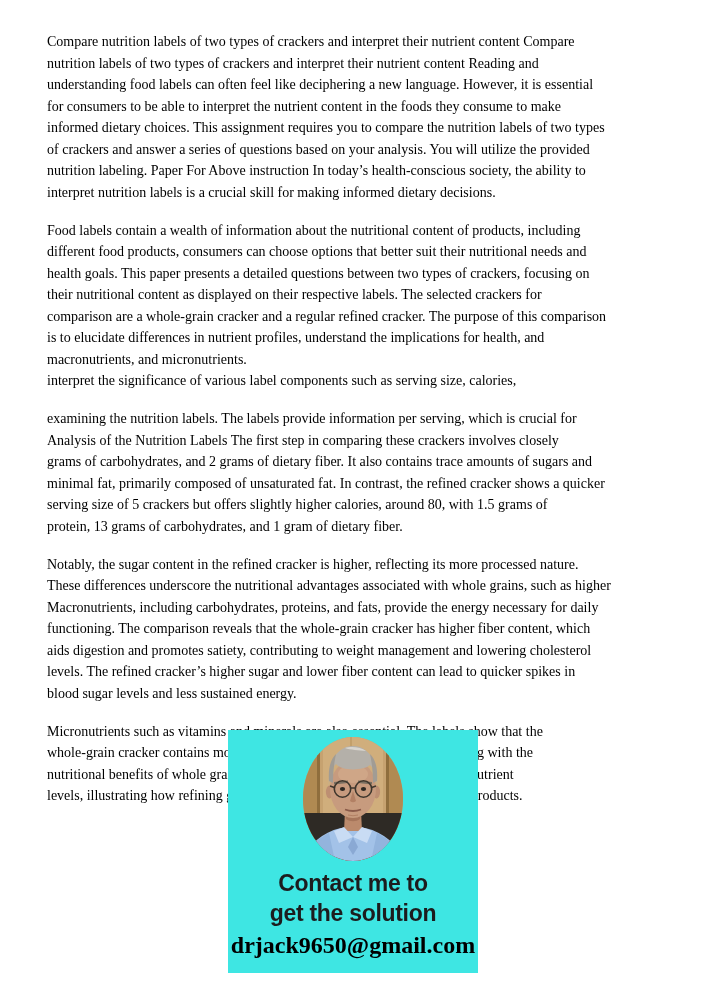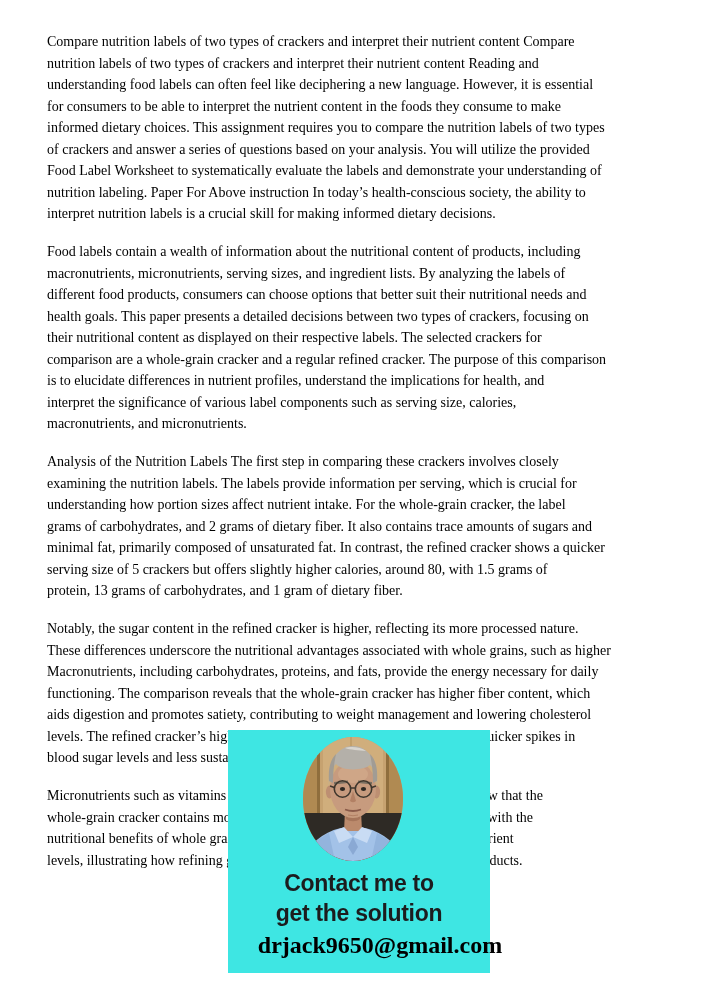--- a/index.html
+++ b/index.html
@@ -26,21 +26,20 @@
   .para { margin: 0 0 16.5px 0; }
   .para:last-child { margin-bottom: 0; }
   .line { white-space: nowrap; }
 
   
   .ad {
     position: absolute;
     left: 228px; top: 730px;
     width: 250px; height: 243px;
     z-index: 10;
-    padding-left: 12px;
   }
   .portrait {
     position: absolute;
     left: 75px; top: 7px;
     width: 100px; height: 124px;
     border-radius: 50% / 50%;
     overflow: hidden;
   }
   .portrait svg { display: block; width: 100px; height: 124px; }
   .ad-headline {
@@ -57,55 +56,51 @@
   .ad-email {
     position: absolute;
     left: 0; top: 201px;
     width: 100%;
     text-align: center;
     font-family: "Liberation Serif", "DejaVu Serif", serif;
     font-weight: 700;
     font-size: 24px;
     line-height: 28px;
     color: #000000;
-    margin-left: 21px;
   }
 </style>
 </head>
 <body>
 
 <div class="page">
 
   <div class="text-col">
       <div class="para">
         <div class="line">Compare nutrition labels of two types of crackers and interpret their nutrient content Compare</div>
         <div class="line">nutrition labels of two types of crackers and interpret their nutrient content Reading and</div>
         <div class="line">understanding food labels can often feel like deciphering a new language. However, it is essential</div>
         <div class="line">for consumers to be able to interpret the nutrient content in the foods they consume to make</div>
         <div class="line">informed dietary choices. This assignment requires you to compare the nutrition labels of two types</div>
         <div class="line">of crackers and answer a series of questions based on your analysis. You will utilize the provided</div>
-        <div class="line">Food Label Worksheet to systematically evaluate the labels and demonstrate your understanding of</div>
         <div class="line">nutrition labeling. Paper For Above instruction In today’s health-conscious society, the ability to</div>
         <div class="line">interpret nutrition labels is a crucial skill for making informed dietary decisions.</div>
       </div>
       <div class="para">
         <div class="line">Food labels contain a wealth of information about the nutritional content of products, including</div>
-        <div class="line">macronutrients, micronutrients, serving sizes, and ingredient lists. By analyzing the labels of</div>
         <div class="line">different food products, consumers can choose options that better suit their nutritional needs and</div>
-        <div class="line">health goals. This paper presents a detailed decisions between two types of crackers, focusing on</div>
+        <div class="line">health goals. This paper presents a detailed questions between two types of crackers, focusing on</div>
         <div class="line">their nutritional content as displayed on their respective labels. The selected crackers for</div>
         <div class="line">comparison are a whole-grain cracker and a regular refined cracker. The purpose of this comparison</div>
         <div class="line">is to elucidate differences in nutrient profiles, understand the implications for health, and</div>
+        <div class="line">macronutrients, and micronutrients.</div>
         <div class="line">interpret the significance of various label components such as serving size, calories,</div>
-        <div class="line">macronutrients, and micronutrients.</div>
       </div>
       <div class="para">
+        <div class="line">examining the nutrition labels. The labels provide information per serving, which is crucial for</div>
         <div class="line">Analysis of the Nutrition Labels The first step in comparing these crackers involves closely</div>
-        <div class="line">examining the nutrition labels. The labels provide information per serving, which is crucial for</div>
-        <div class="line">understanding how portion sizes affect nutrient intake. For the whole-grain cracker, the label</div>
         <div class="line">grams of carbohydrates, and 2 grams of dietary fiber. It also contains trace amounts of sugars and</div>
         <div class="line">minimal fat, primarily composed of unsaturated fat. In contrast, the refined cracker shows a quicker</div>
         <div class="line">serving size of 5 crackers but offers slightly higher calories, around 80, with 1.5 grams of</div>
         <div class="line">protein, 13 grams of carbohydrates, and 1 gram of dietary fiber.</div>
       </div>
       <div class="para">
         <div class="line">Notably, the sugar content in the refined cracker is higher, reflecting its more processed nature.</div>
         <div class="line">These differences underscore the nutritional advantages associated with whole grains, such as higher</div>
         <div class="line">Macronutrients, including carbohydrates, proteins, and fats, provide the energy necessary for daily</div>
         <div class="line">functioning. The comparison reveals that the whole-grain cracker has higher fiber content, which</div>

